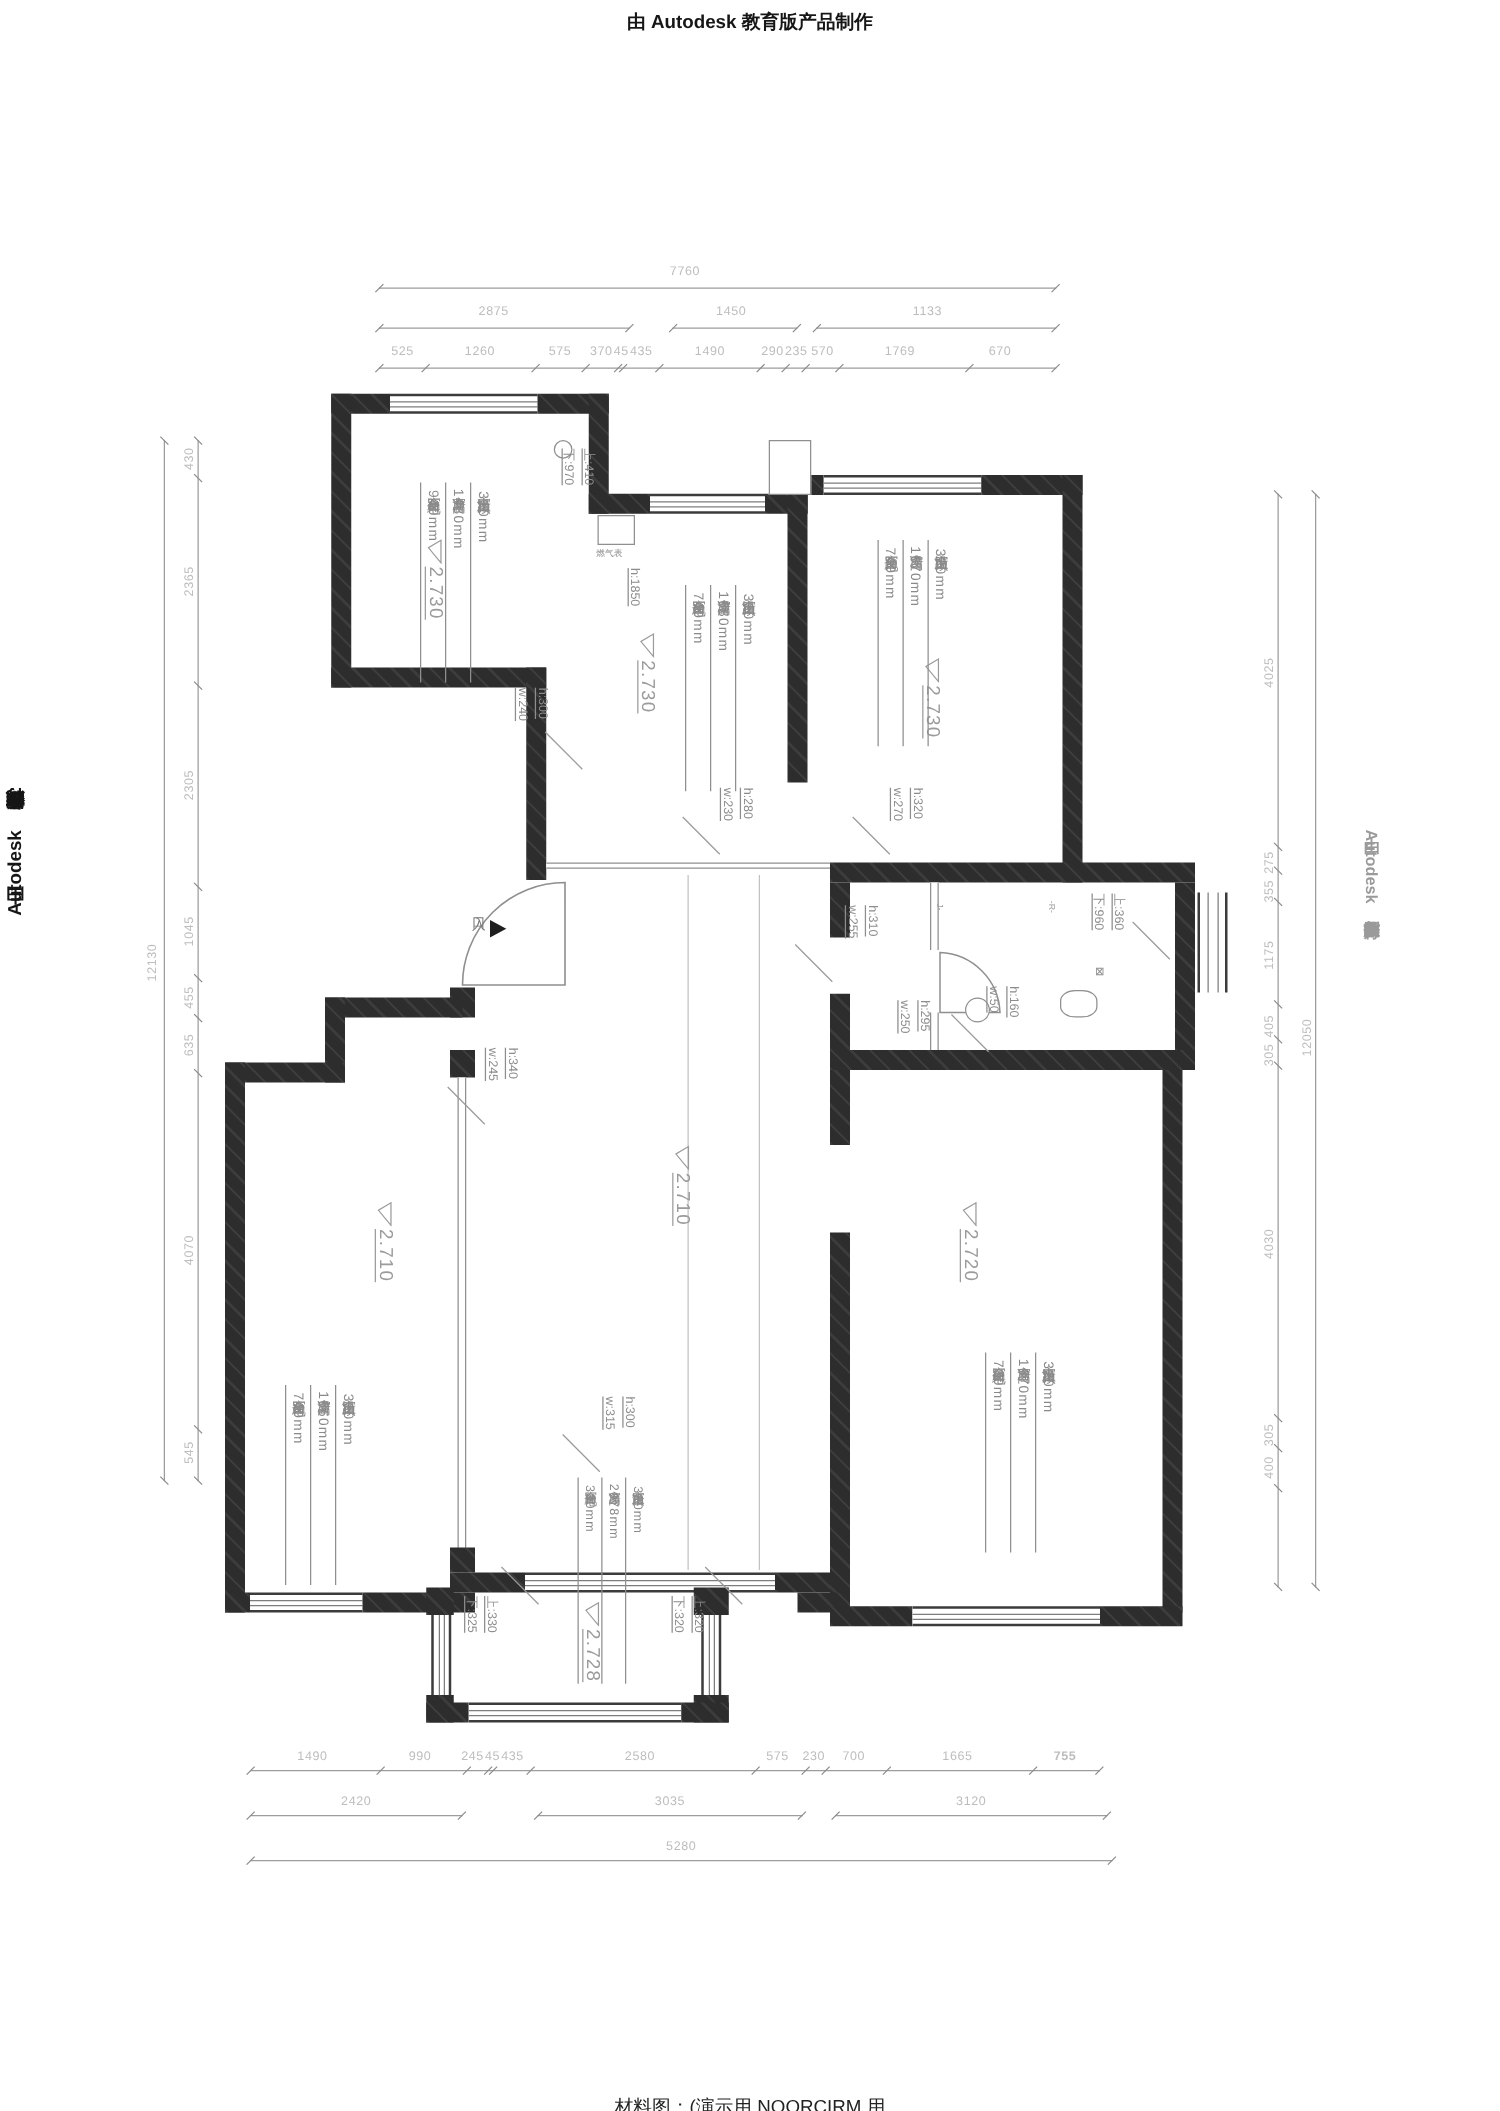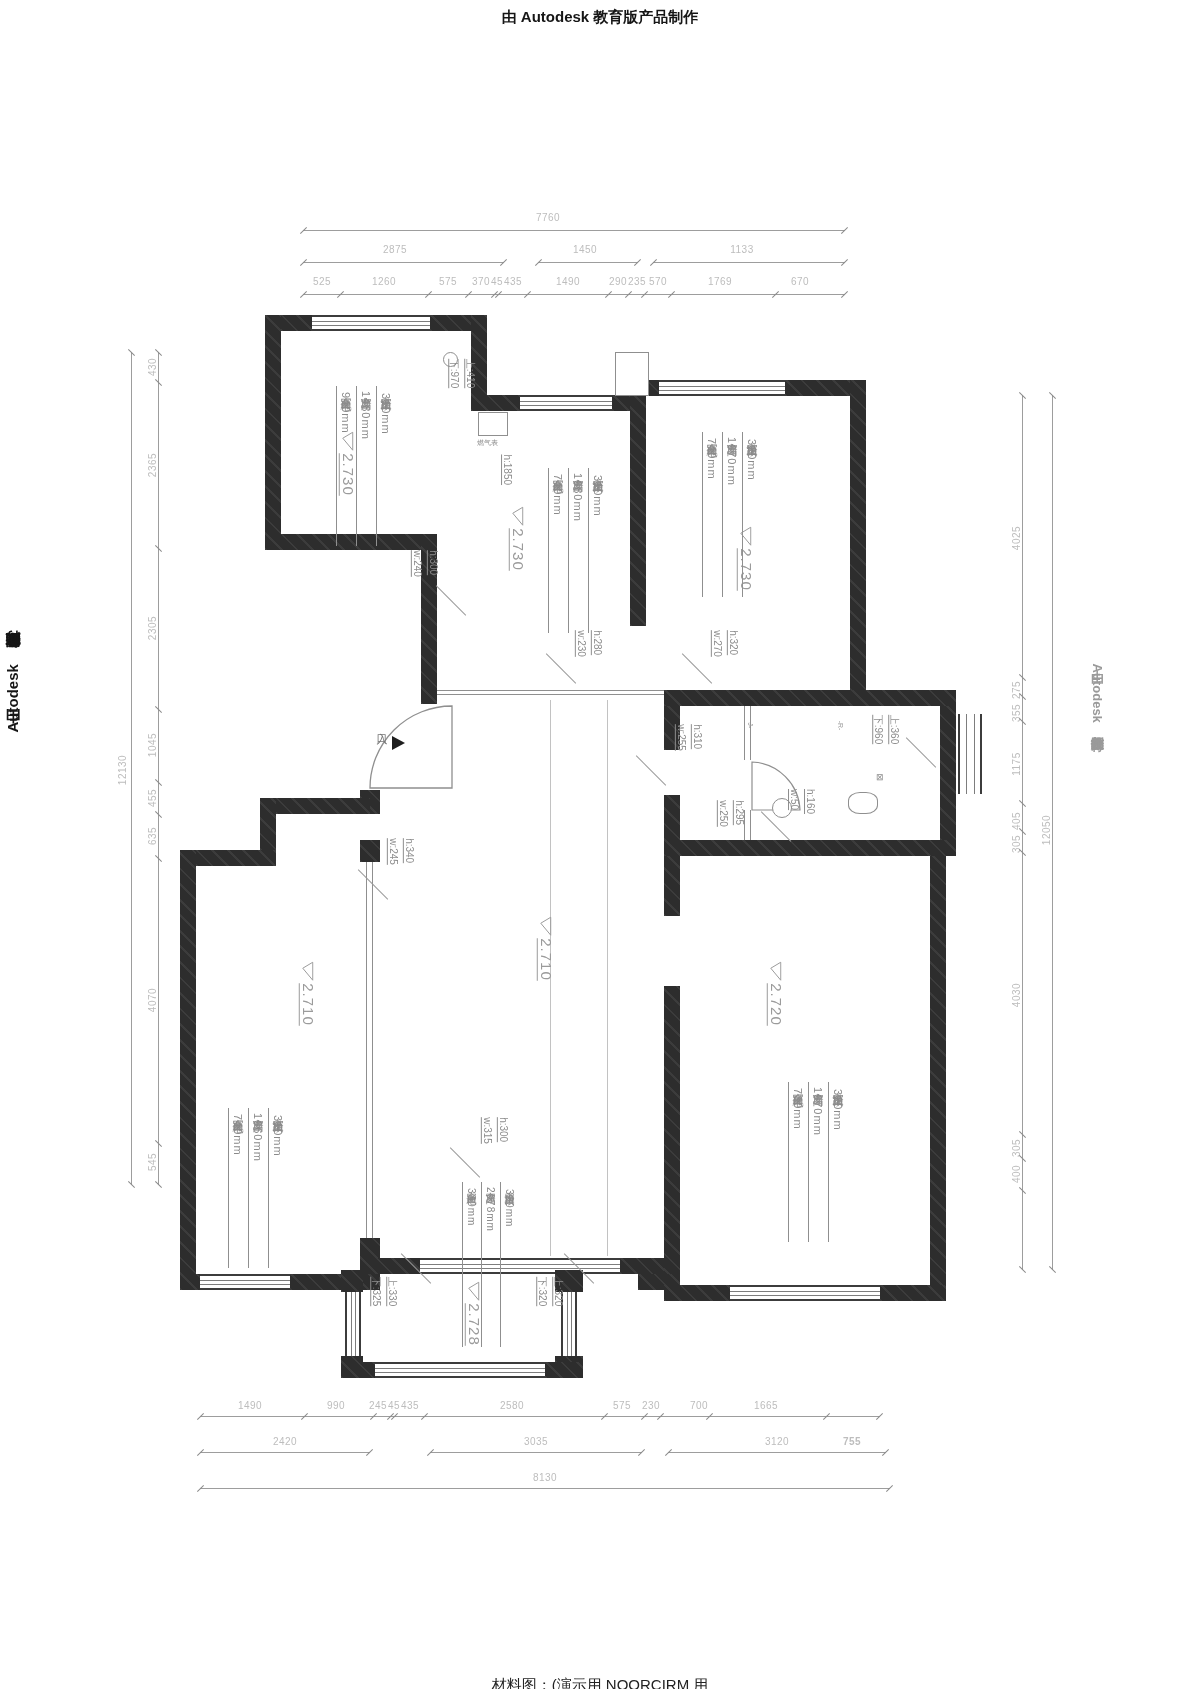--- a/index.html
+++ b/index.html
@@ -142,43 +142,43 @@
   <div class="dimv" style="left:1046px;top:830px;">12050</div>
 
   <div class="dim" style="left:250px;top:1400px;">1490</div>
   <div class="dim" style="left:336px;top:1400px;">990</div>
   <div class="dim" style="left:378px;top:1400px;">245</div>
   <div class="dim" style="left:394px;top:1400px;">45</div>
   <div class="dim" style="left:410px;top:1400px;">435</div>
   <div class="dim" style="left:512px;top:1400px;">2580</div>
   <div class="dim" style="left:622px;top:1400px;">575</div>
   <div class="dim" style="left:651px;top:1400px;">230</div>
-  <div class="dim" style="left:683px;top:1400px;margin-left:16px;">700</div>
+  <div class="dim" style="left:683px;top:1400px;">700</div>
   <div class="dim" style="left:766px;top:1400px;">1665</div>
-  <div class="dim" style="left:852px;top:1436px;font-weight:bold;">755</div>
+  <div class="dim" style="left:852px;top:1400px;font-weight:bold;">755</div>
   <div class="dline-h" style="left:200px;top:1416px;width:680px;"></div>
   <div class="tick" style="left:304px;top:1412px;"></div>
   <div class="tick" style="left:373px;top:1412px;"></div>
   <div class="tick" style="left:390px;top:1412px;"></div>
   <div class="tick" style="left:394px;top:1412px;"></div>
   <div class="tick" style="left:424px;top:1412px;"></div>
   <div class="tick" style="left:604px;top:1412px;"></div>
   <div class="tick" style="left:644px;top:1412px;"></div>
   <div class="tick" style="left:660px;top:1412px;"></div>
   <div class="tick" style="left:709px;top:1412px;"></div>
   <div class="tick" style="left:826px;top:1412px;"></div>
 
   <div class="dim" style="left:285px;top:1436px;">2420</div>
   <div class="dim" style="left:536px;top:1436px;">3035</div>
   <div class="dim" style="left:777px;top:1436px;">3120</div>
   <div class="dline-h" style="left:200px;top:1452px;width:170px;"></div>
   <div class="dline-h" style="left:430px;top:1452px;width:212px;"></div>
   <div class="dline-h" style="left:668px;top:1452px;width:218px;"></div>
 
-  <div class="dim" style="left:545px;top:1472px;">8130</div>
+  <div class="dim" style="left:545px;top:1472px;">5280</div>
   <div class="dline-h" style="left:200px;top:1488px;width:690px;"></div>
 
   <div class="wall" style="left:265px;top:315px;width:47px;height:16px;"></div>
   <div class="win-h" style="left:312px;top:315px;width:118px;height:16px;"></div>
   <div class="wall" style="left:430px;top:315px;width:57px;height:16px;"></div>
   <div class="wall" style="left:265px;top:315px;width:16px;height:235px;"></div>
   <div class="wall" style="left:265px;top:534px;width:172px;height:16px;"></div>
   <div class="wall" style="left:421px;top:534px;width:16px;height:170px;"></div>
   <div class="wall" style="left:471px;top:315px;width:16px;height:96px;"></div>
 

